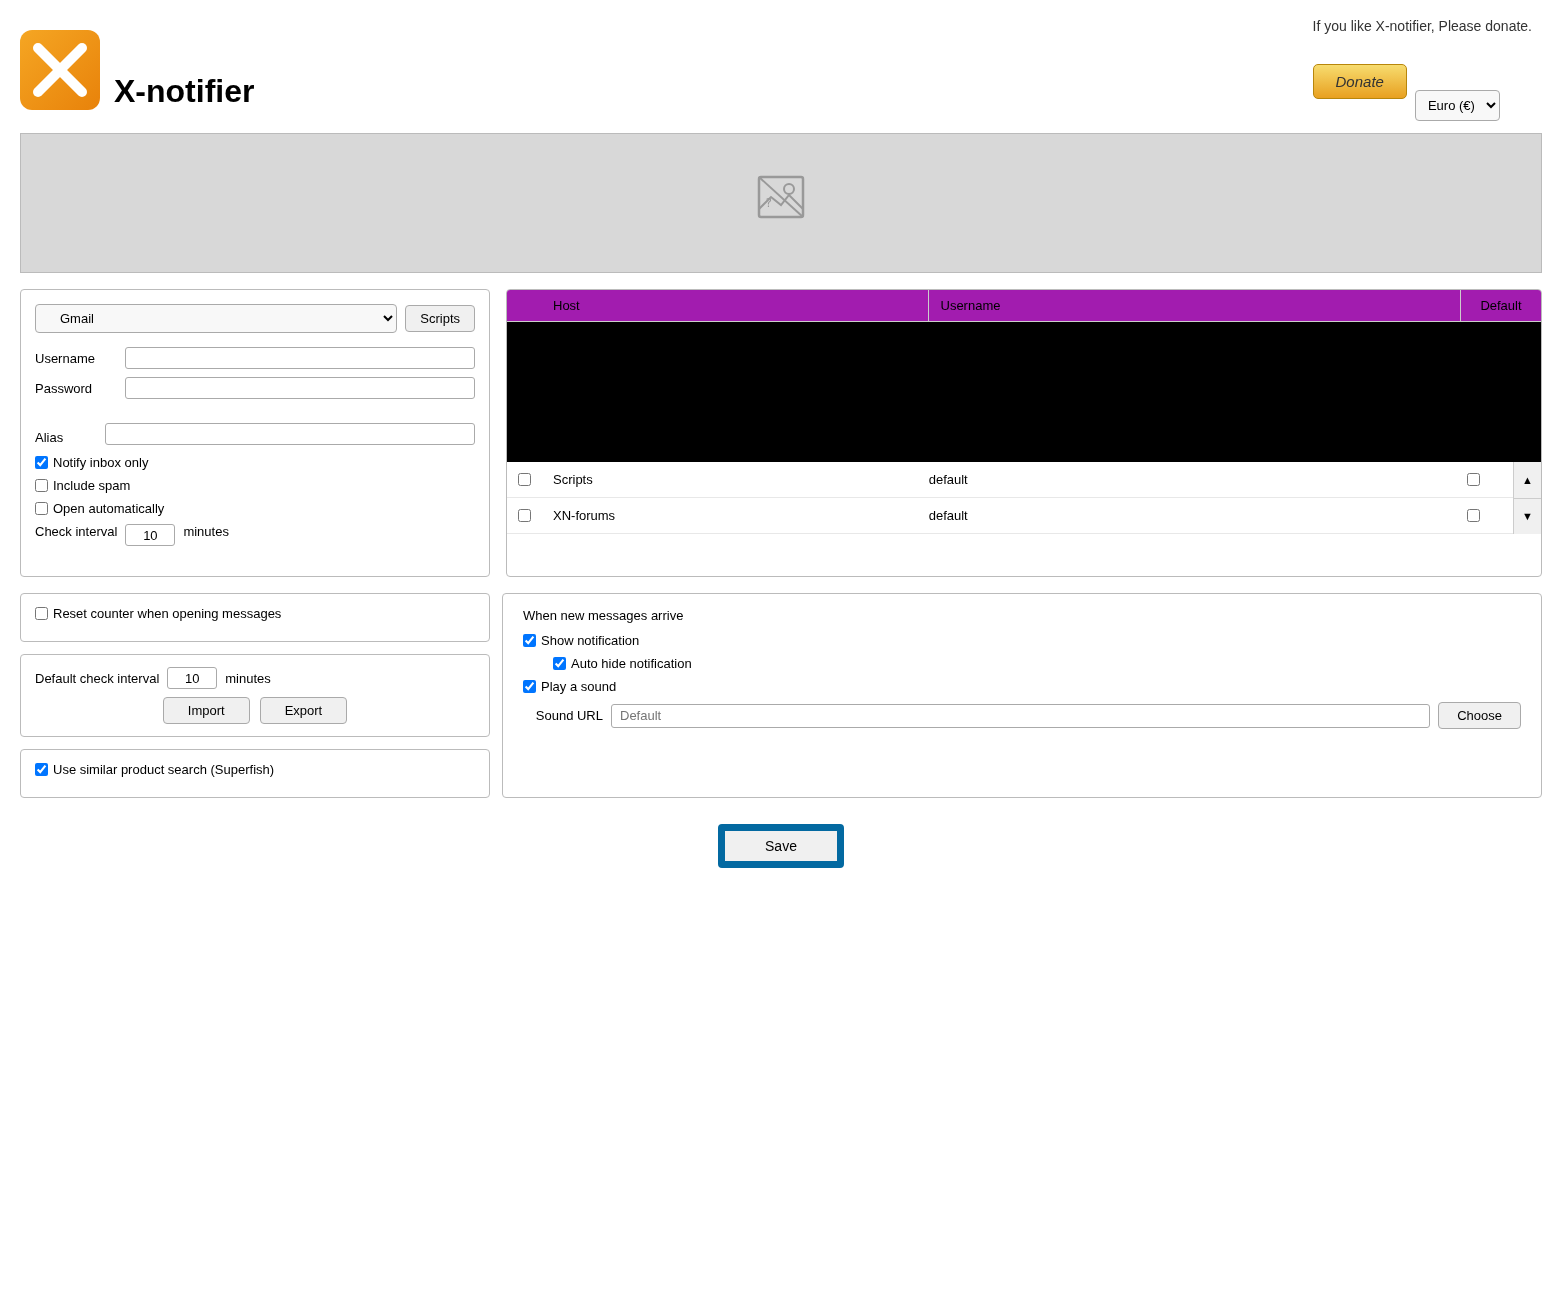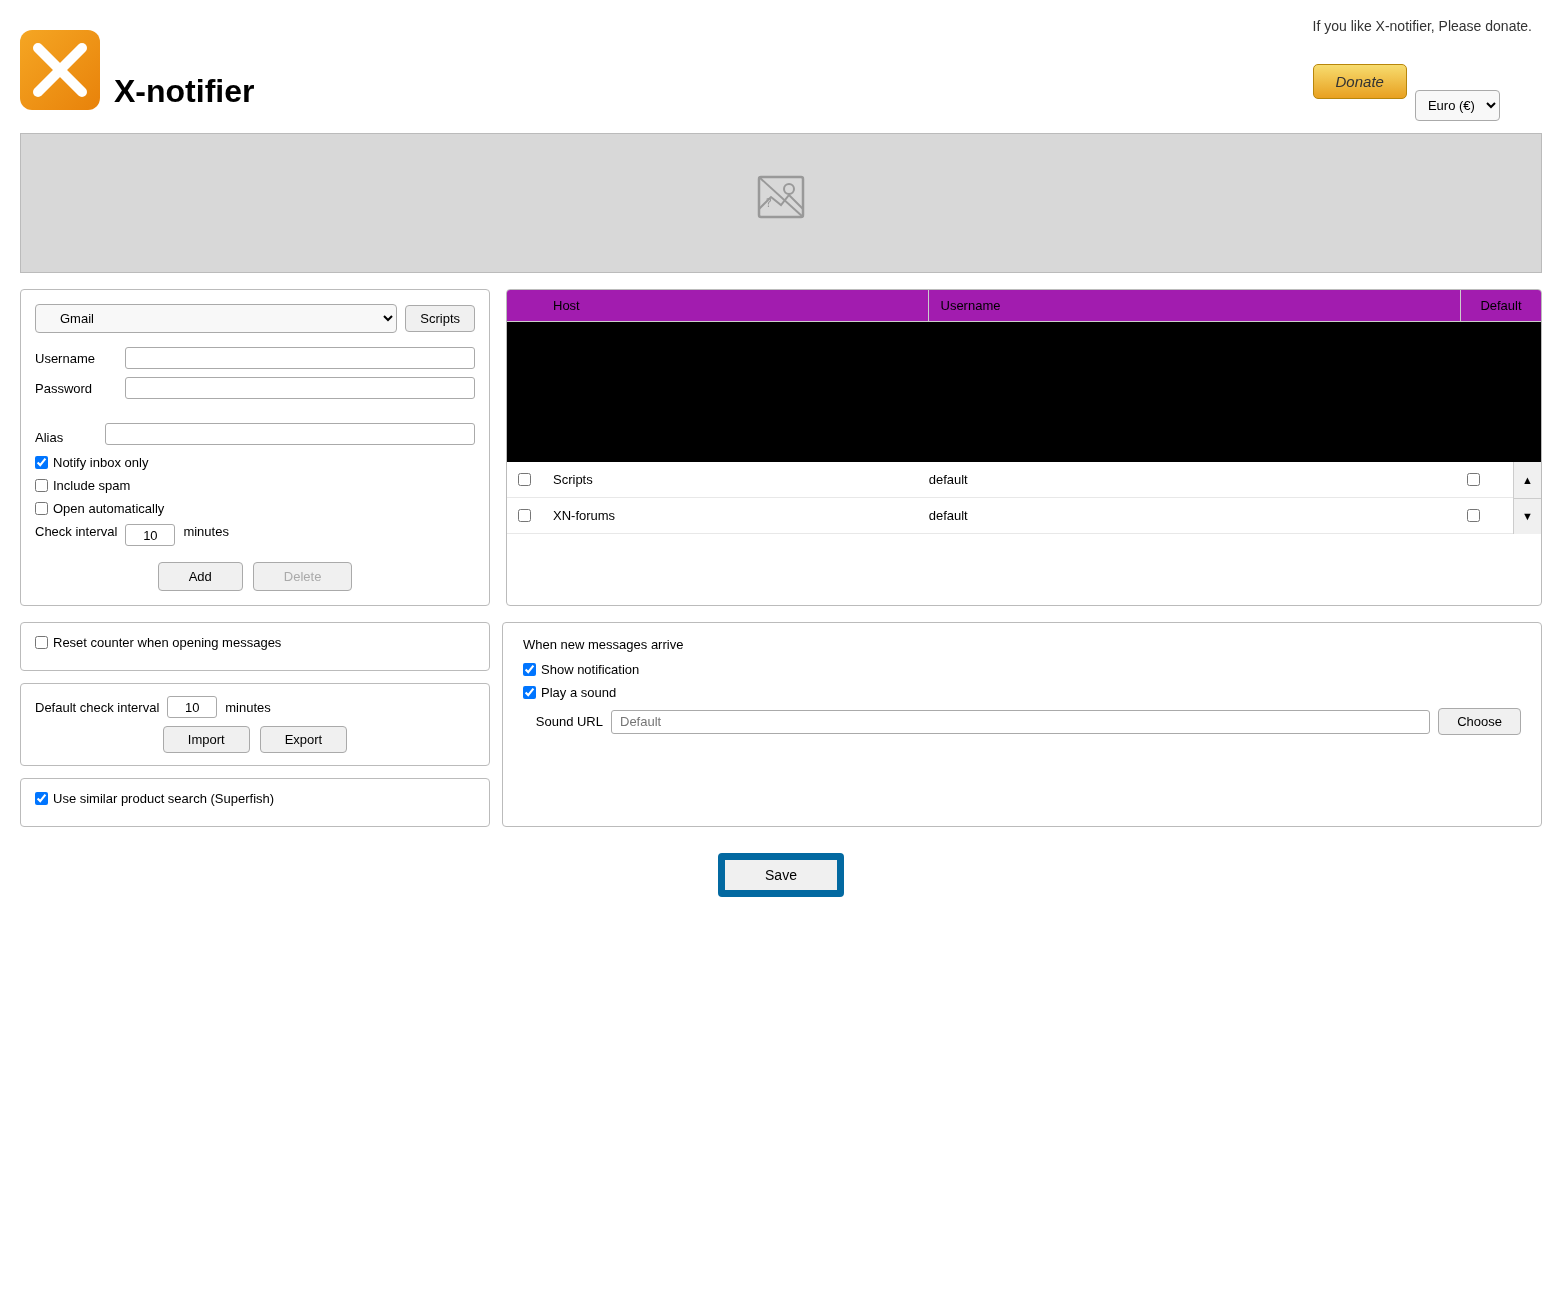--- a/index.html
+++ b/index.html
@@ -492,24 +492,20 @@
       <input type="checkbox" style="">
       <span>Open automatically</span>
     </div>
 
     <div class="interval-row">
       <span class="interval-label">Check interval</span>
       <input class="interval-input" type="text" value="10" style="">
       <span class="interval-suffix">minutes</span>
     </div>
 
-    <div class="button-row">
-      <button class="action-btn">Add</button>
-      <button class="action-btn" disabled="">Delete</button>
-    </div>
   </div>
 
   <div class="right-panel">
     <div class="table-header">
       <div class="th-check"></div>
       <div class="th-host">Host</div>
       <div class="th-username">Username</div>
       <div class="th-default">Default</div>
     </div>
     <div class="table-black-area"></div>
@@ -576,20 +572,24 @@
   </div>
 
   <div class="bottom-right">
     <div class="section-title">When new messages arrive</div>
 
     <div class="checkbox-row">
       <input type="checkbox" checked="" style="">
       <span>Show notification</span>
     </div>
 
+    <div class="checkbox-row notification-indent">
+      <input type="checkbox" checked="" style="">
+      <span>Auto hide notification</span>
+    </div>
 
     <div class="checkbox-row">
       <input type="checkbox" checked="" style="">
       <span>Play a sound</span>
     </div>
 
     <div class="sound-url-row">
       <span class="sound-url-label">Sound URL</span>
       <input class="sound-url-input" type="text" placeholder="Default" style="">
       <button class="choose-btn">Choose</button>

